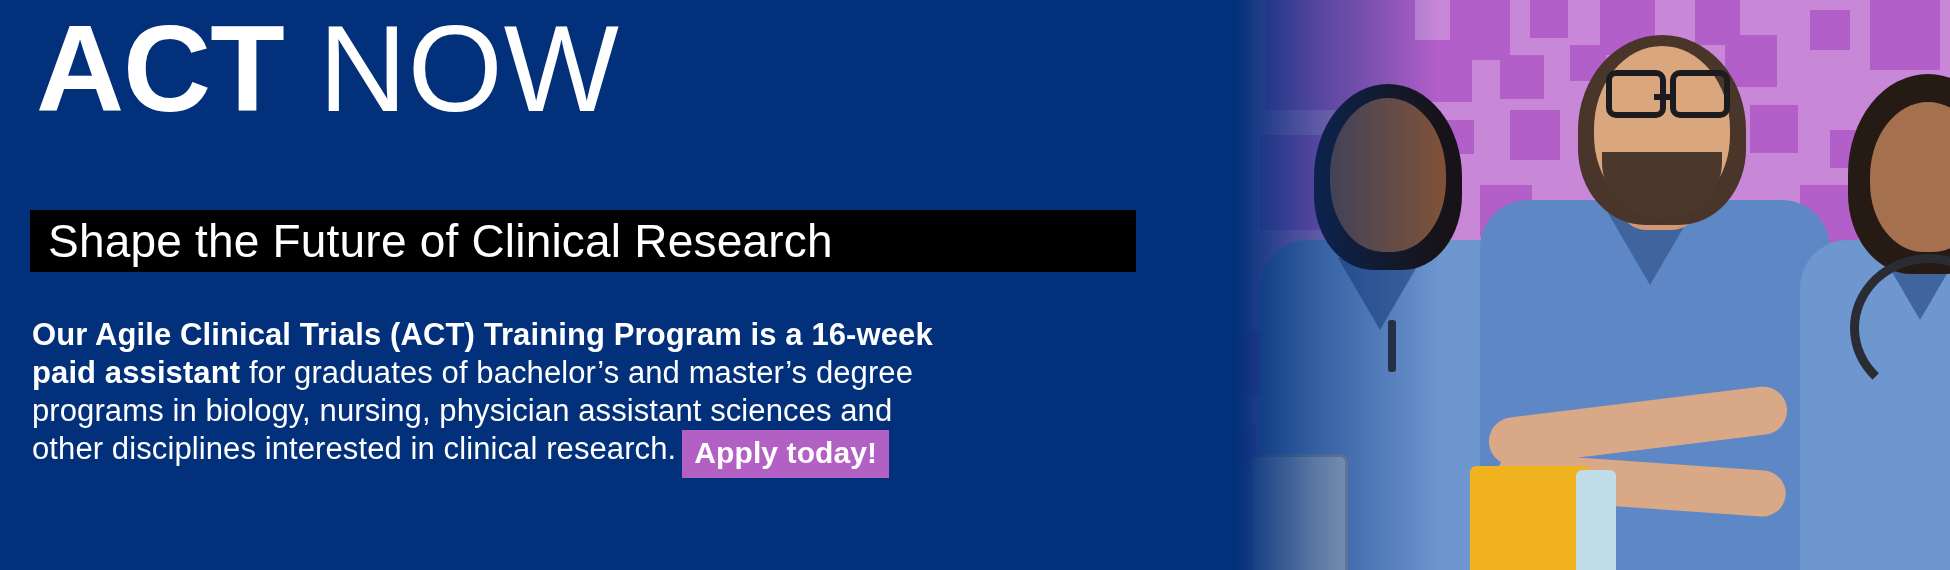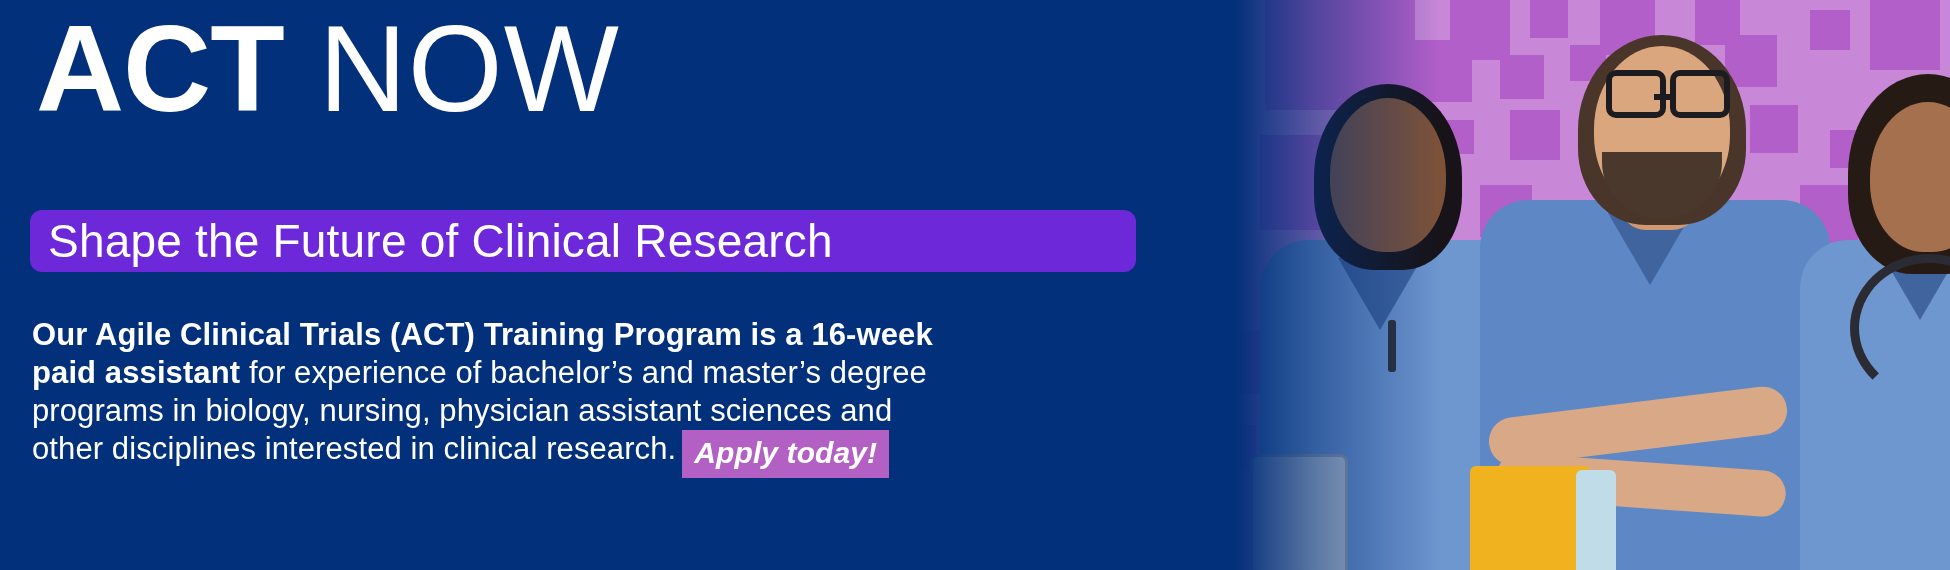--- a/index.html
+++ b/index.html
@@ -103,24 +103,23 @@
     font-weight: 300;
     letter-spacing: 1px;
   }
 
   .subhead-bar {
     position: absolute;
     left: 30px;
     top: 210px;
     width: 1106px;
     height: 62px;
-    background: #6d28d9;
+    background: #000000;
     display: flex;
     align-items: center;
-    border-radius: 12px;
   }
   .subhead-text {
     color: #ffffff;
     font-size: 46px;
     font-weight: 400;
     padding-left: 18px;
     white-space: nowrap;
     letter-spacing: 0.2px;
   }
 
@@ -142,21 +141,20 @@
     background: #b260c4;
     color: #ffffff;
     font-weight: 700;
     font-size: 30px;
     line-height: 1;
     padding: 8px 12px 10px 12px;
     margin-left: 6px;
     vertical-align: -4px;
     white-space: nowrap;
     cursor: pointer;
-    font-style: italic;
   }
 </style>
 </head>
 <body>
 
 <div class="banner">
 
   <div class="photo-panel">
 
     <div class="mosaic-bg">
@@ -250,17 +248,17 @@
     <div class="headline">
       <span class="act">ACT</span><span class="now"> NOW</span>
     </div>
 
     <div class="subhead-bar">
       <span class="subhead-text">Shape the Future of Clinical Research</span>
     </div>
 
     <div class="body-copy">
       <span class="b">Our Agile Clinical Trials (ACT) Training Program is a 16-week paid</span>
-      <span class="b">assistant</span><span> for experience of bachelor’s and master’s degree programs in biology, nursing, physician assistant sciences and other disciplines interested in clinical research.</span><span class="apply-btn">Apply today!</span>
+      <span class="b">assistant</span><span> for graduates of bachelor’s and master’s degree programs in biology, nursing, physician assistant sciences and other disciplines interested in clinical research.</span><span class="apply-btn">Apply today!</span>
     </div>
 
   </div>
 </div>
 
 </body></html>

